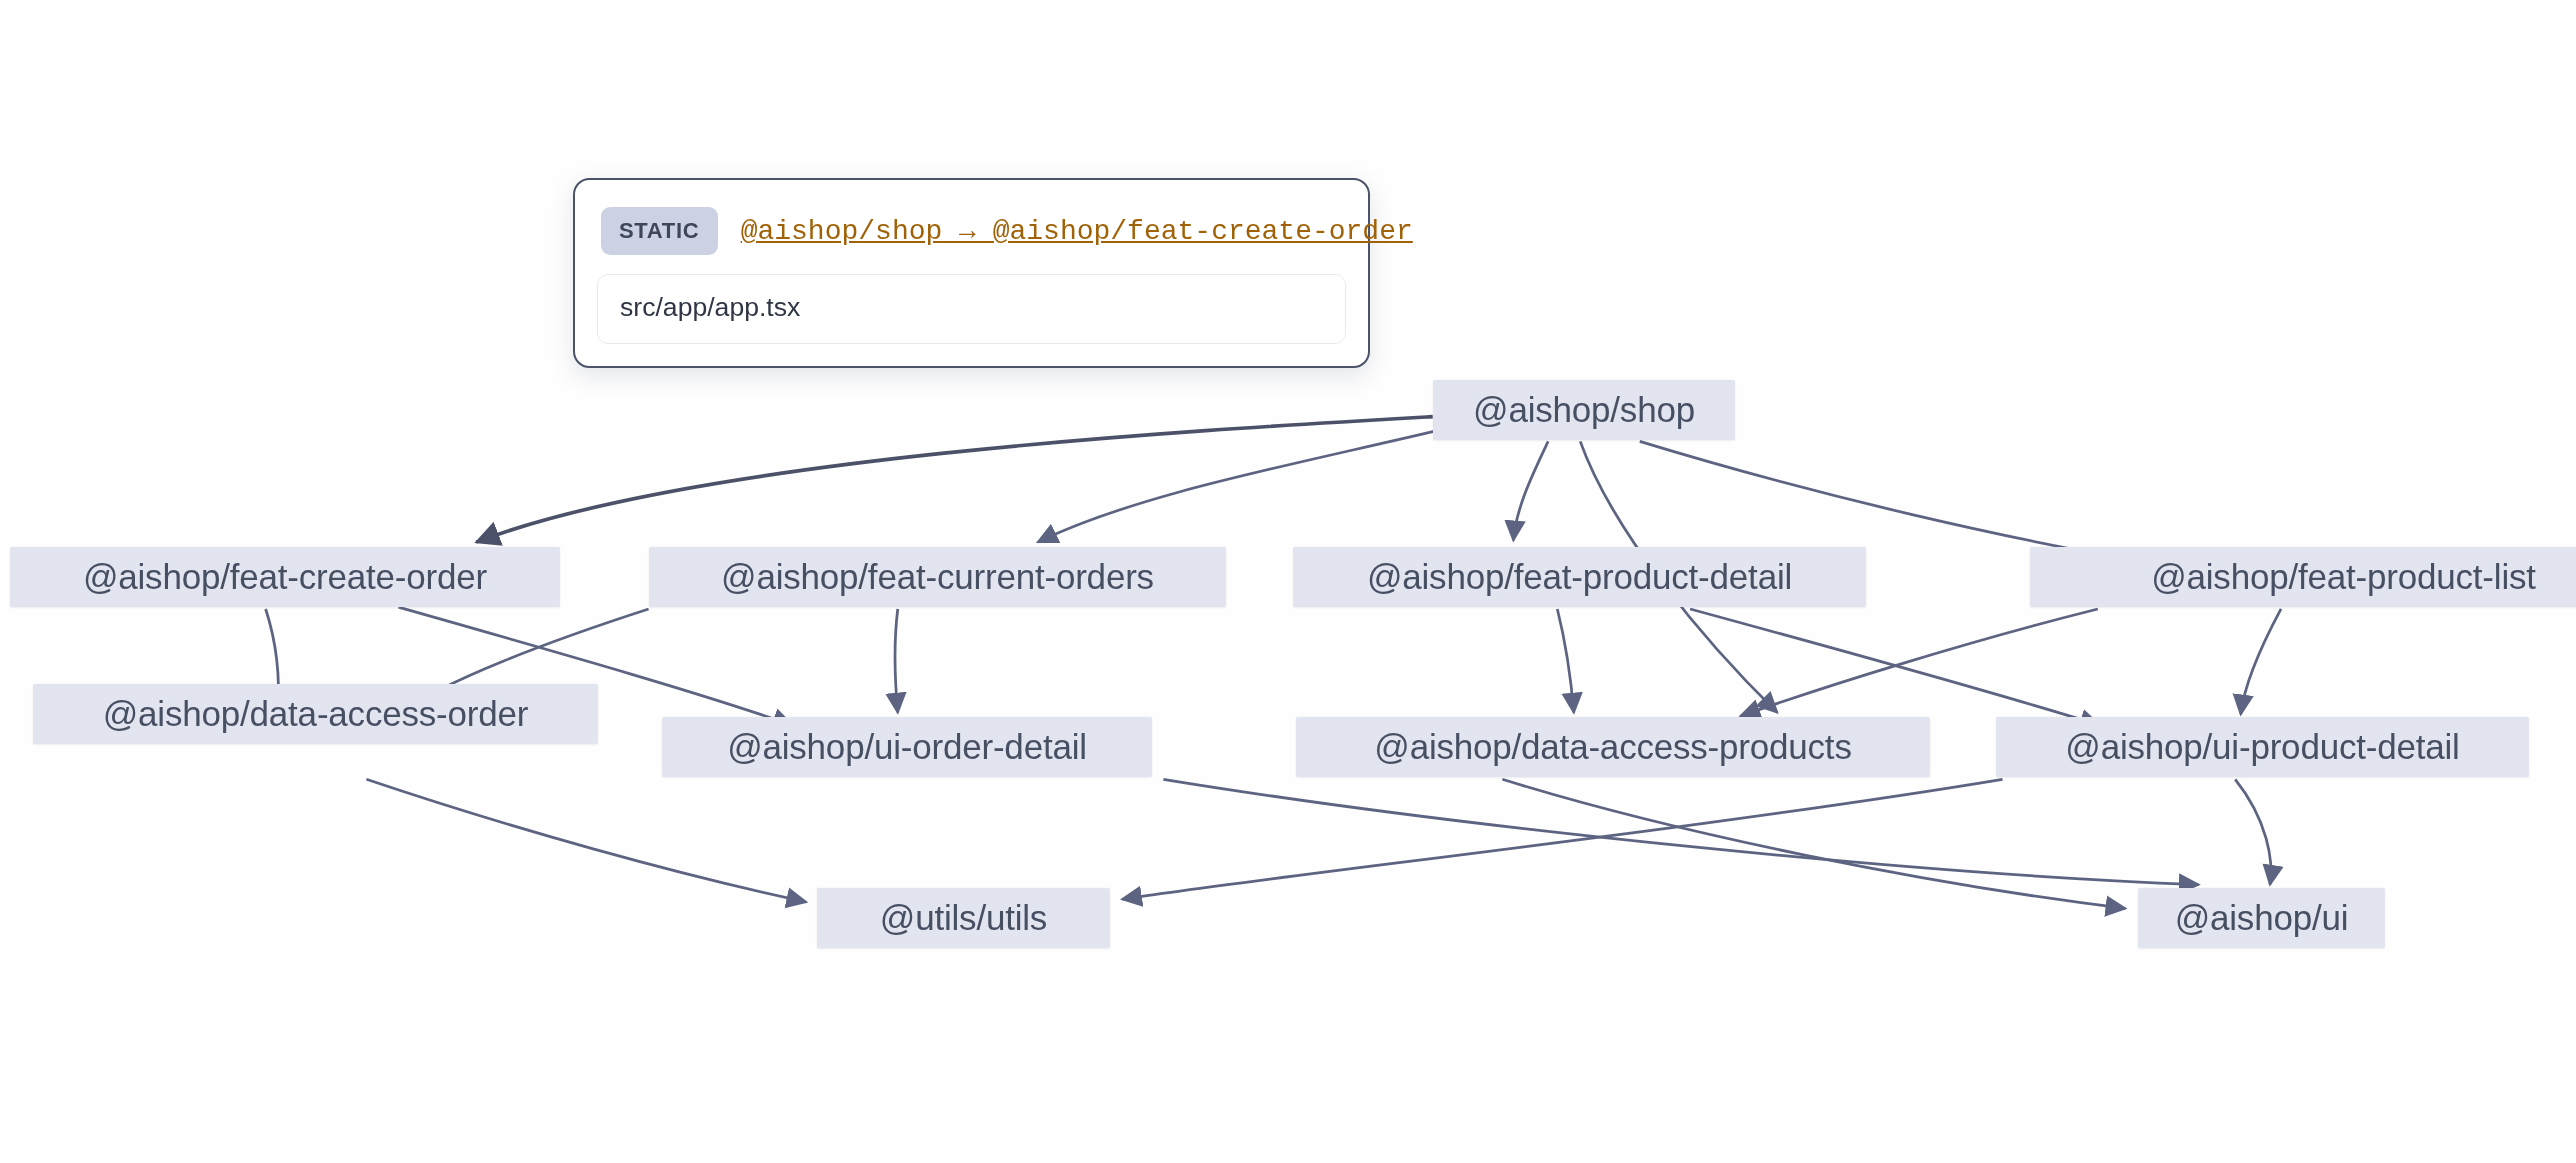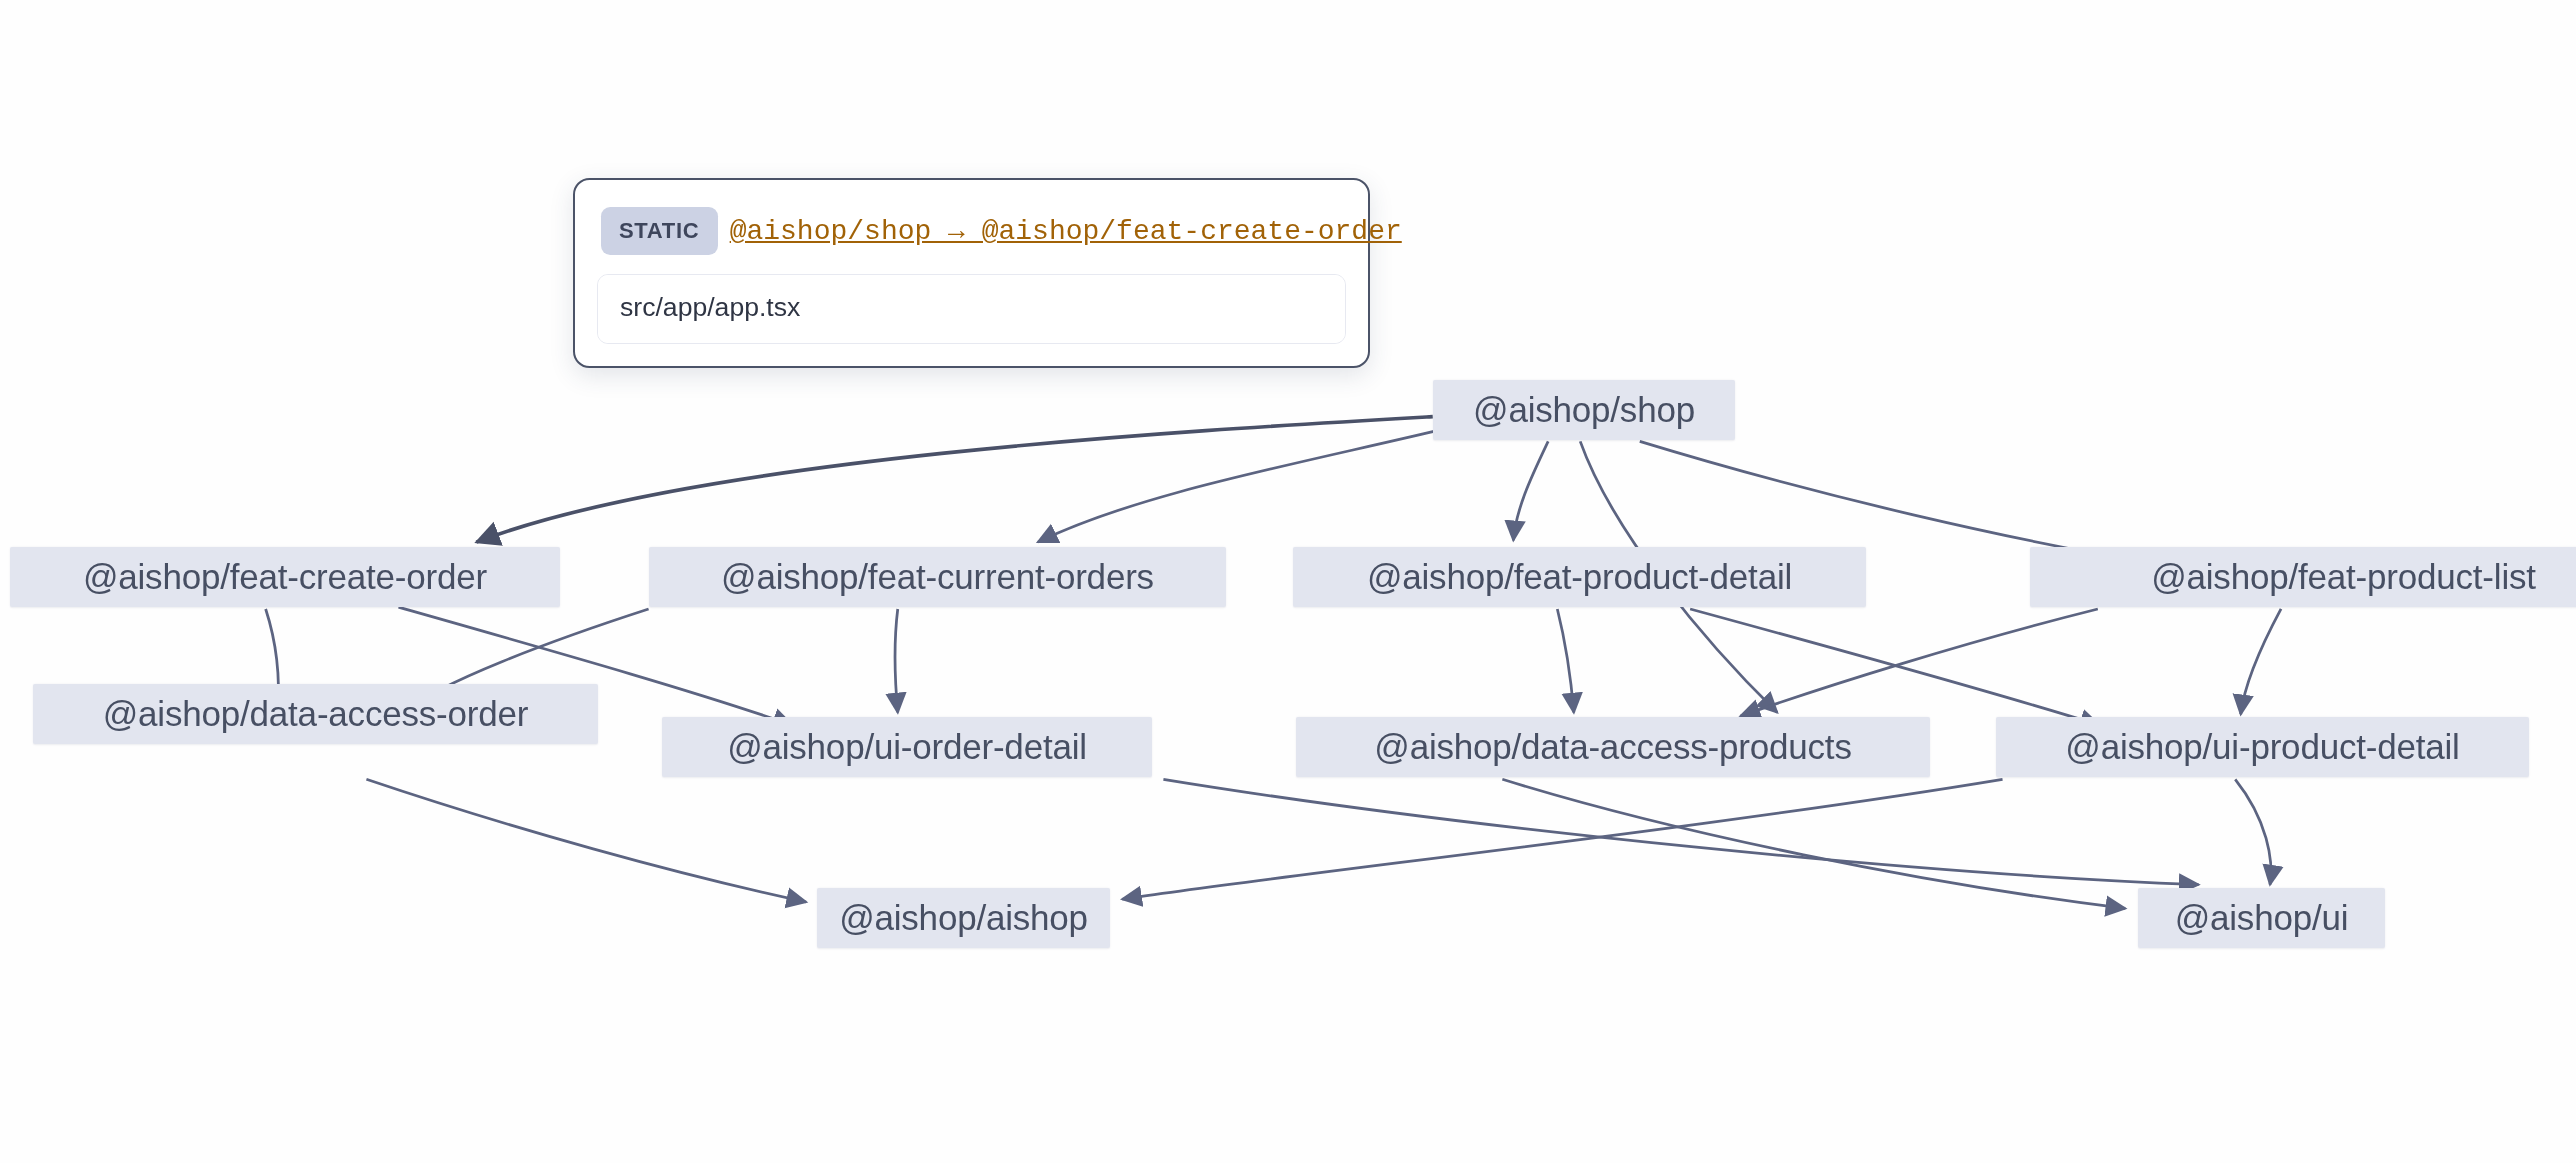--- a/index.html
+++ b/index.html
@@ -62,21 +62,21 @@
     background: #ffffff;
     border: 2.7px solid #4b5368;
     border-radius: 16.5px;
     padding: 20px 22px 22px 22px;
     z-index: 40;
     box-shadow: 0 7.3px 24px rgba(50,60,90,0.13);
   }
   .tooltip-header {
     display: flex;
     align-items: center;
-    gap: 12px;
+    gap: 23px;
     padding: 7.3px 3.7px 13px 3.7px;
   }
   .badge-static {
     background: #ccd2e4;
     color: #3e465c;
     font-size: 22px;
     font-weight: bold;
     letter-spacing: 0.7px;
     border-radius: 9.2px;
     padding: 11px 18.3px;
@@ -149,21 +149,21 @@
   <div id="nodes-layer">
       <div class="node-box" style="left: 1433px; top: 380px; width: 302px;">@aishop/shop</div>
       <div class="node-box" style="left: 10px; top: 547px; width: 550px;">@aishop/feat-create-order</div>
       <div class="node-box" style="left: 649px; top: 547px; width: 577px;">@aishop/feat-current-orders</div>
       <div class="node-box" style="left: 1293px; top: 547px; width: 573px;">@aishop/feat-product-detail</div>
       <div class="node-box" style="left: 2030px; top: 547px; width: 627px;">@aishop/feat-product-list</div>
       <div class="node-box" style="left: 33px; top: 684px; width: 565px;">@aishop/data-access-order</div>
       <div class="node-box" style="left: 662px; top: 717px; width: 490px;">@aishop/ui-order-detail</div>
       <div class="node-box" style="left: 1296px; top: 717px; width: 634px;">@aishop/data-access-products</div>
       <div class="node-box" style="left: 1996px; top: 717px; width: 533px;">@aishop/ui-product-detail</div>
-      <div class="node-box" style="left: 817px; top: 888px; width: 293px;">@aishop/aishop</div>
+      <div class="node-box" style="left: 817px; top: 888px; width: 293px;">@utils/utils</div>
       <div class="node-box" style="left: 2138px; top: 888px; width: 247px;">@aishop/ui</div>
     </div>
 
   <div class="tooltip-card">
     <div class="tooltip-header">
       <span class="badge-static">STATIC</span>
       <span class="tooltip-title">@aishop/shop → @aishop/feat-create-order</span>
     </div>
     <div class="files-panel">
       <div class="files-row">src/app/app.tsx</div>

